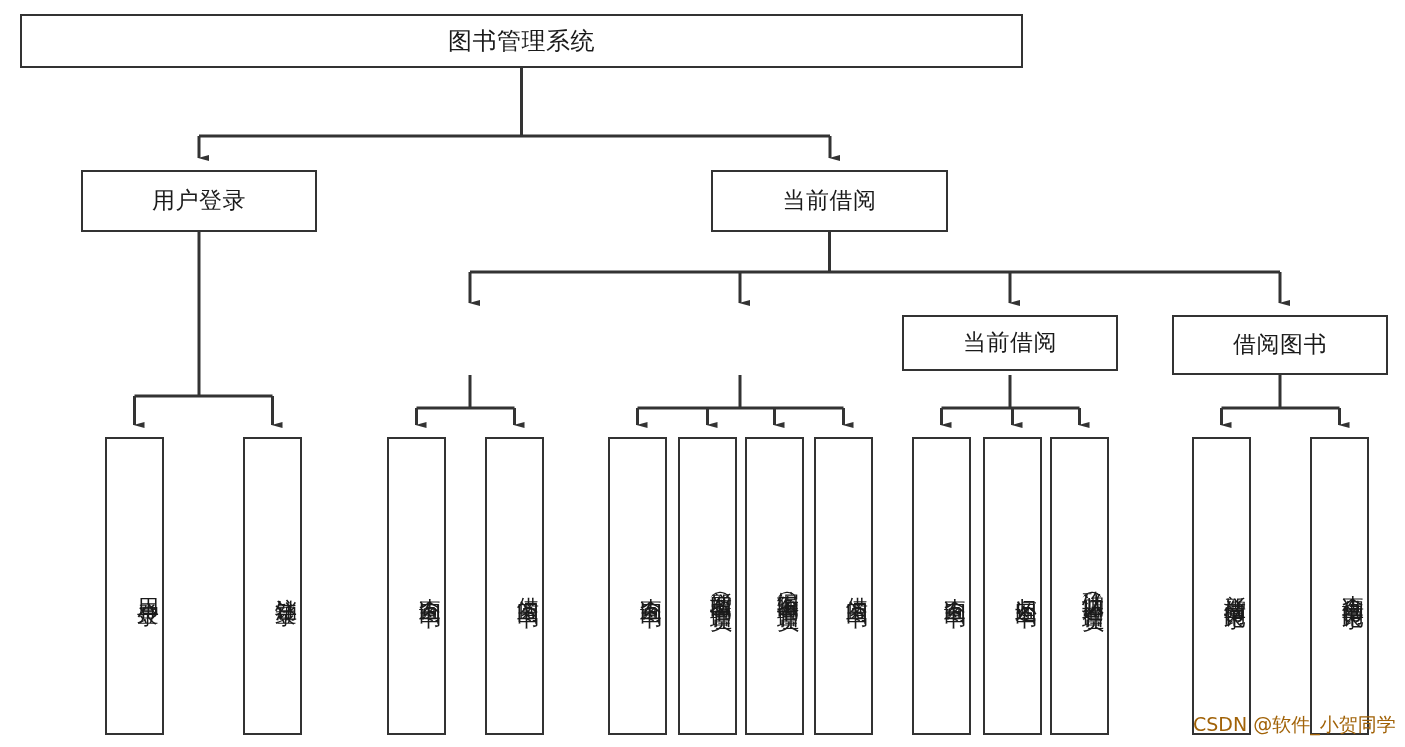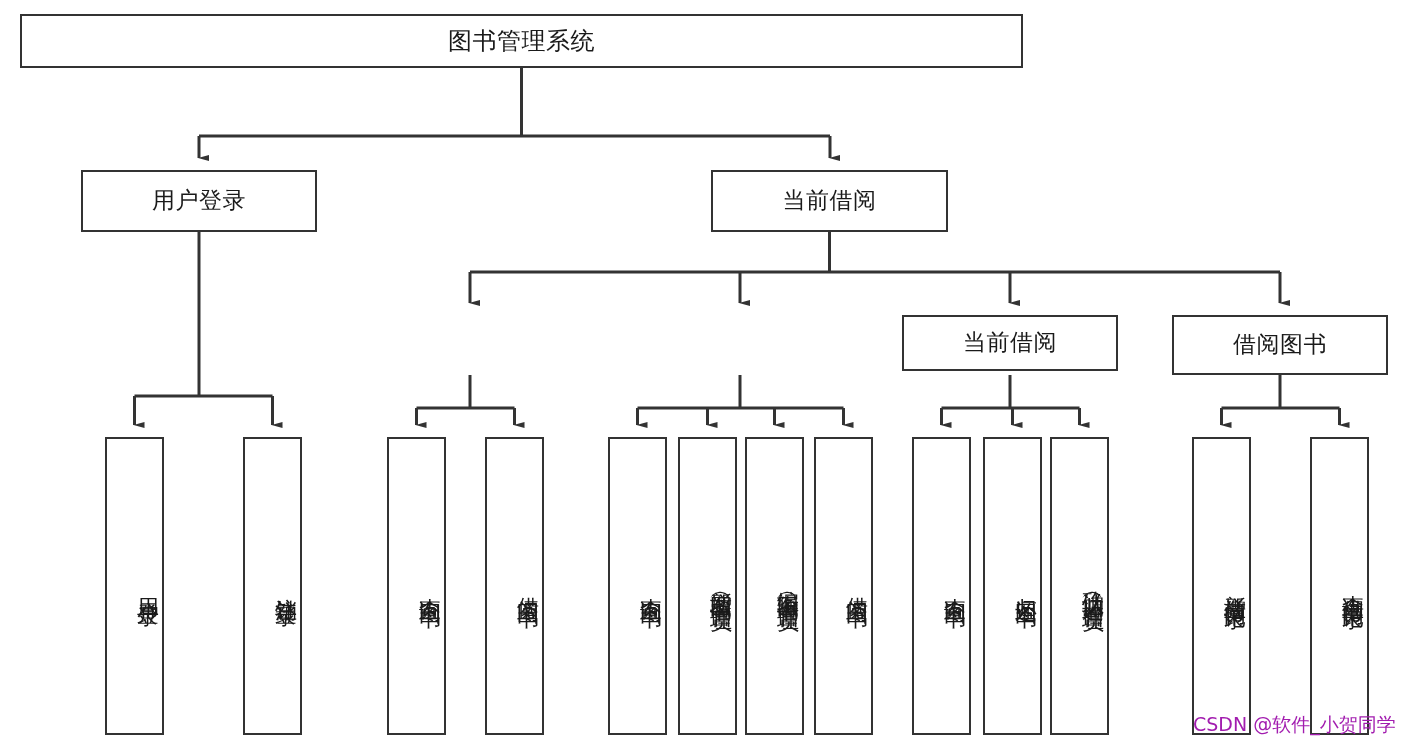--- a/index.html
+++ b/index.html
@@ -55,21 +55,21 @@
   .node.vert .vlabel {
     writing-mode: vertical-rl;
     text-orientation: upright;
     white-space: nowrap;
   }
   .watermark {
     position: absolute;
     left: 1193px;
     top: 712px;
     font-size: 19px;
-    color: #a21caf;
+    color: #a16207;
     white-space: nowrap;
     z-index: 3;
     font-family: "DejaVu Sans", "Liberation Sans", sans-serif;
     text-align: center;
   }
 </style>
 </head>
 <body>
 
 <div id="canvas">

